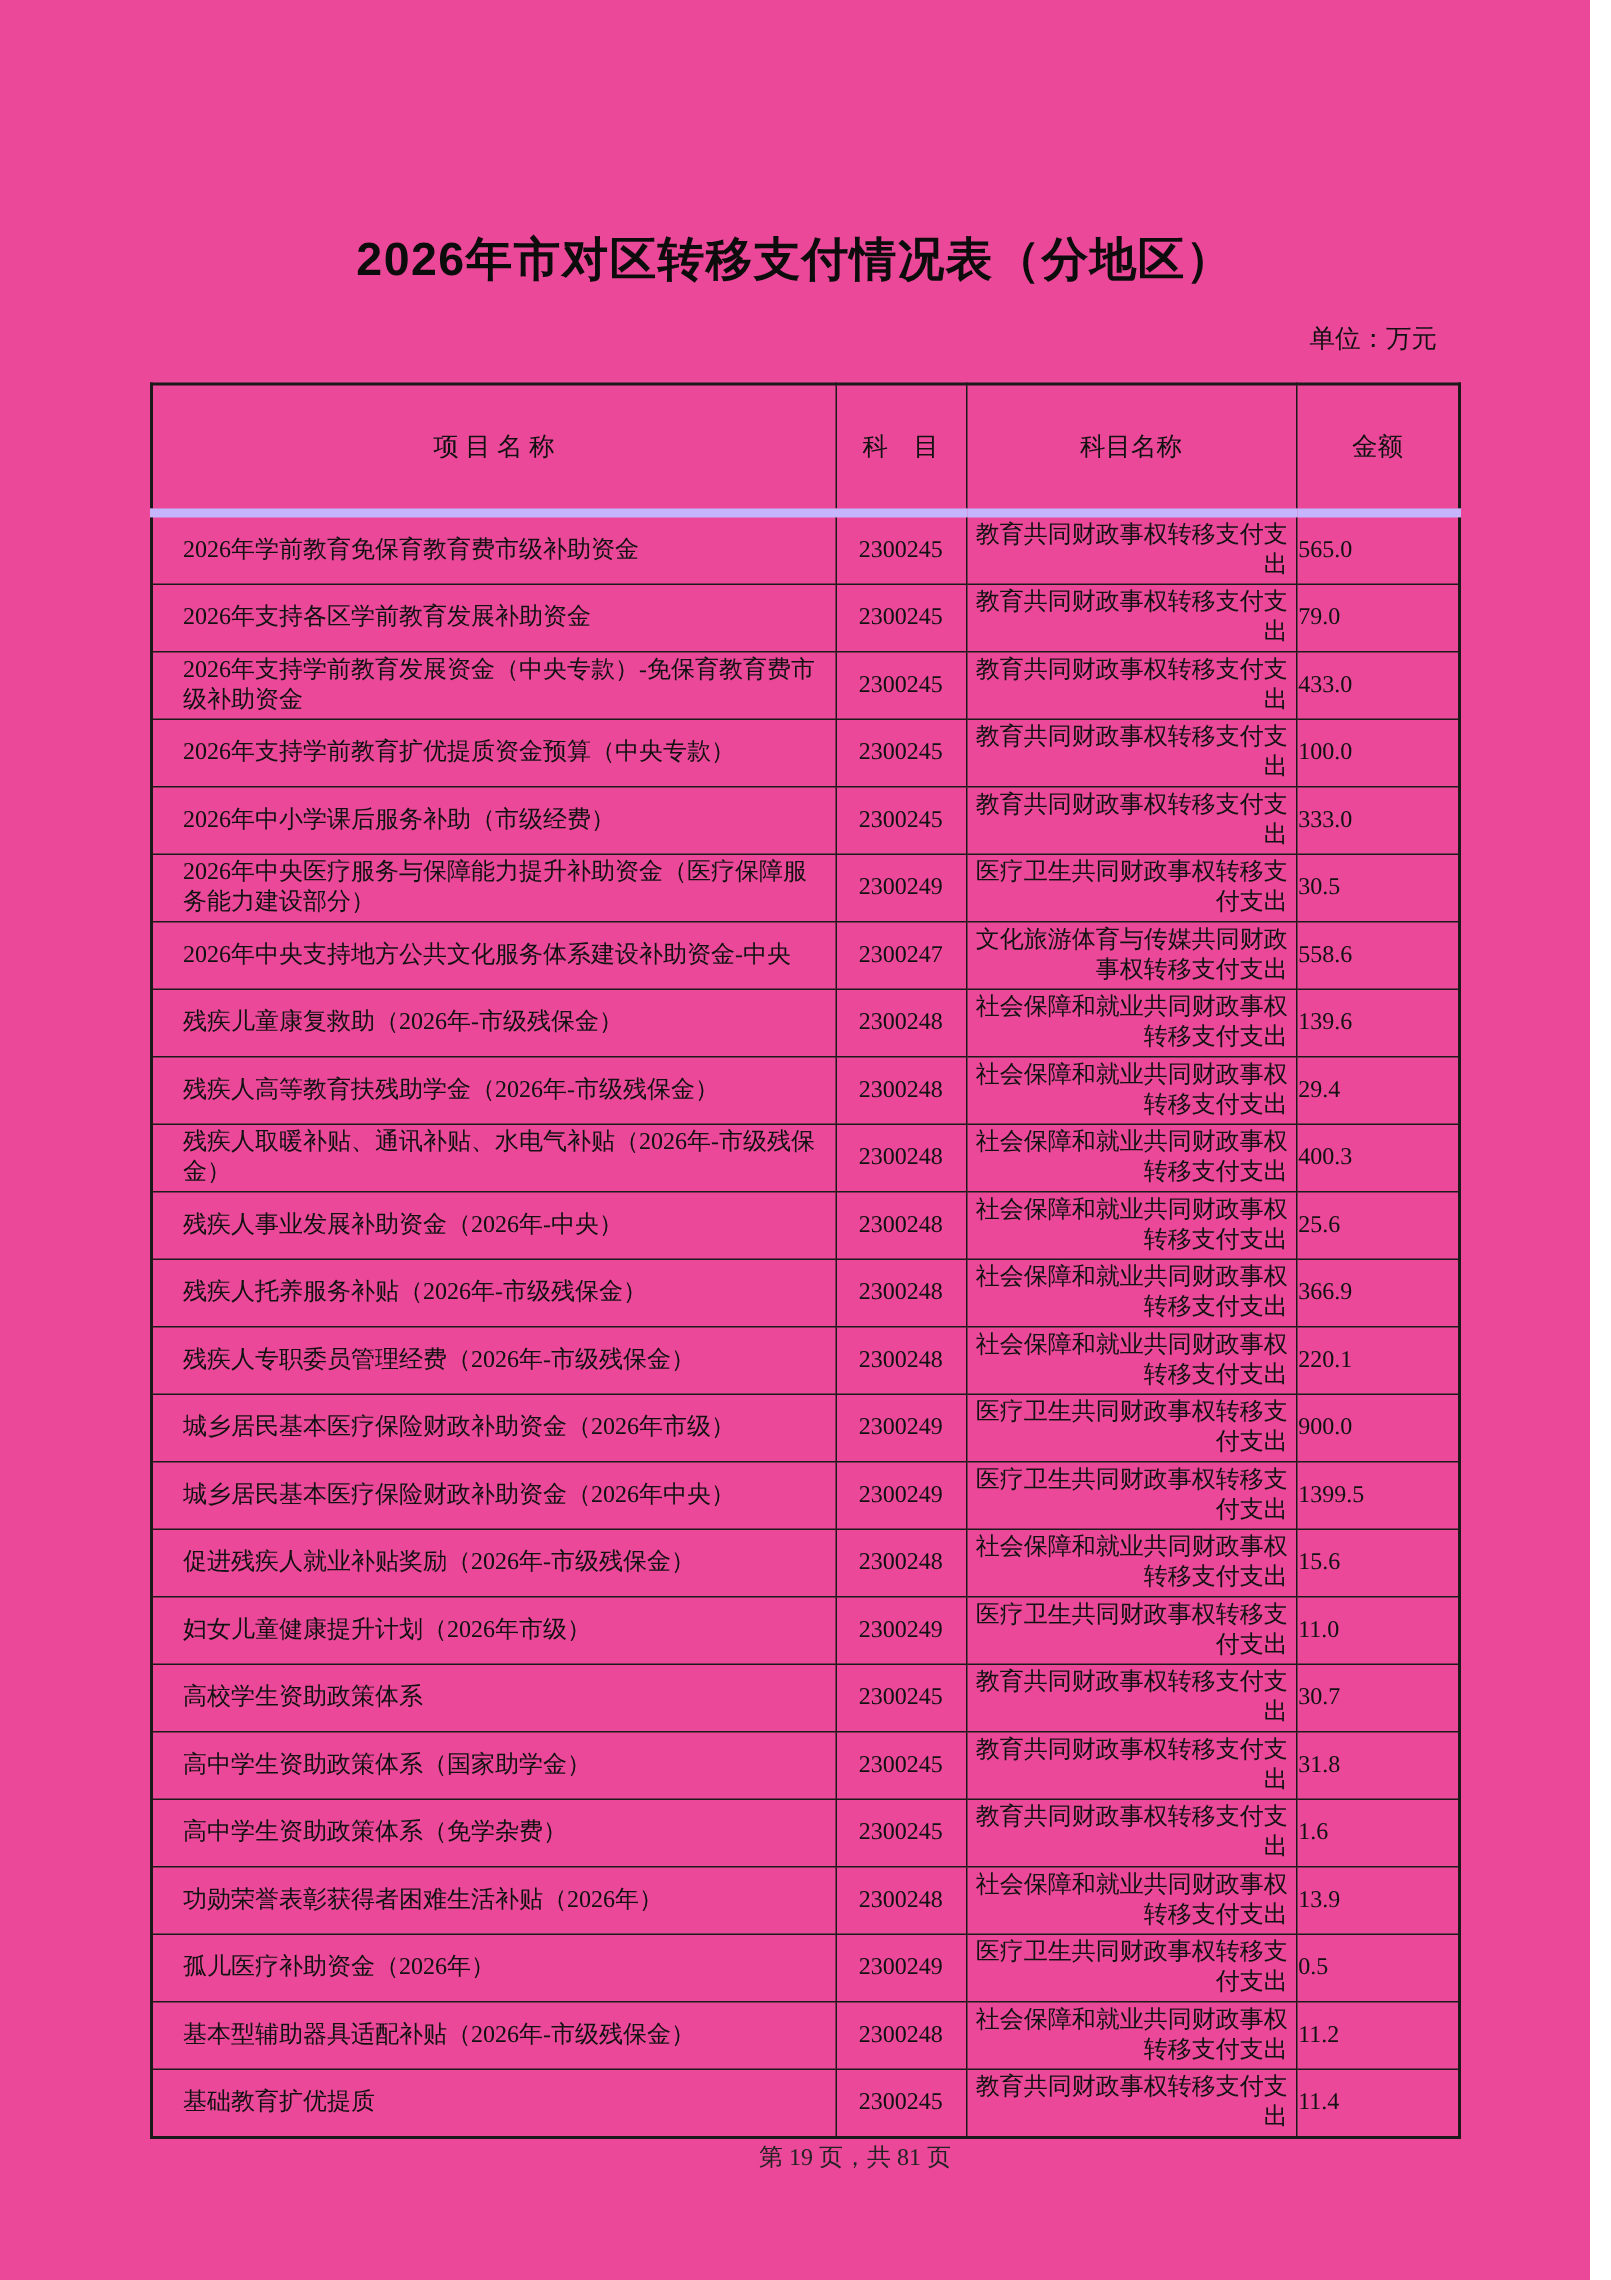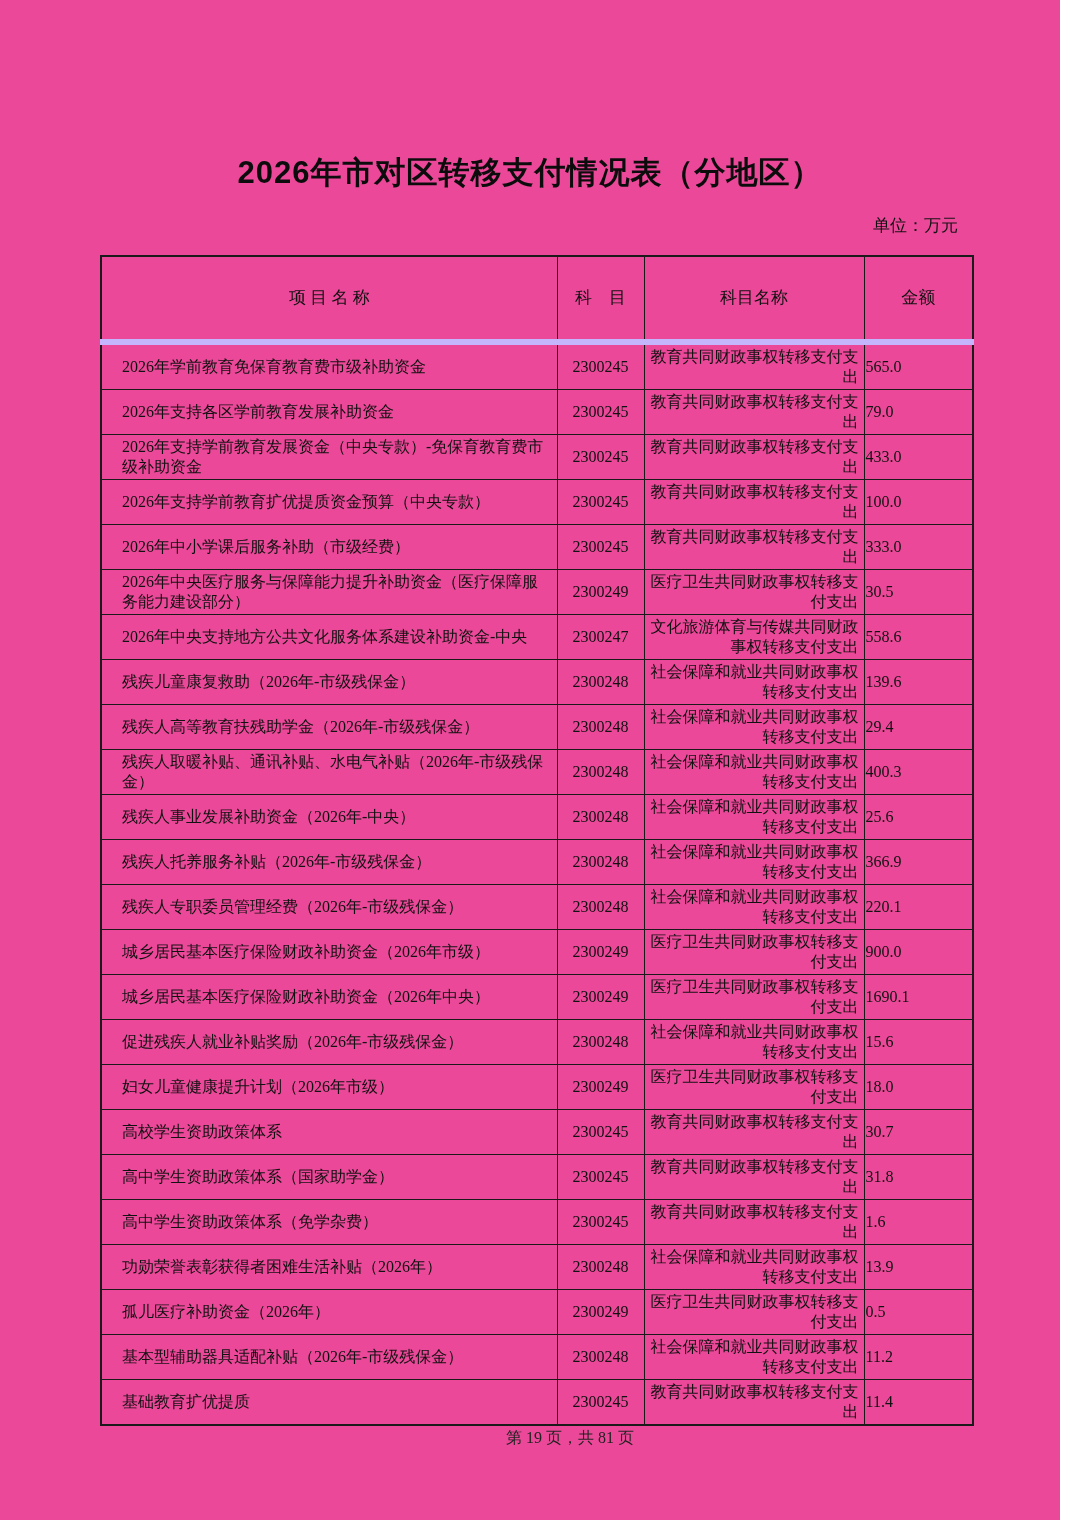--- a/index.html
+++ b/index.html
@@ -202,33 +202,33 @@
         <tr>
     <td class="c-name">城乡居民基本医疗保险财政补助资金（2026年市级）</td>
     <td class="c-code">2300249</td>
     <td class="c-subj">医疗卫生共同财政事权转移支付支出</td>
     <td class="c-amt">900.0</td>
   </tr>
         <tr>
     <td class="c-name">城乡居民基本医疗保险财政补助资金（2026年中央）</td>
     <td class="c-code">2300249</td>
     <td class="c-subj">医疗卫生共同财政事权转移支付支出</td>
-    <td class="c-amt">1690.1</td>
+    <td class="c-amt">1399.5</td>
   </tr>
         <tr>
     <td class="c-name">促进残疾人就业补贴奖励（2026年-市级残保金）</td>
     <td class="c-code">2300248</td>
     <td class="c-subj">社会保障和就业共同财政事权转移支付支出</td>
     <td class="c-amt">15.6</td>
   </tr>
         <tr>
     <td class="c-name">妇女儿童健康提升计划（2026年市级）</td>
     <td class="c-code">2300249</td>
     <td class="c-subj">医疗卫生共同财政事权转移支付支出</td>
-    <td class="c-amt">18.0</td>
+    <td class="c-amt">11.0</td>
   </tr>
         <tr>
     <td class="c-name">高校学生资助政策体系</td>
     <td class="c-code">2300245</td>
     <td class="c-subj">教育共同财政事权转移支付支出</td>
     <td class="c-amt">30.7</td>
   </tr>
         <tr>
     <td class="c-name">高中学生资助政策体系（国家助学金）</td>
     <td class="c-code">2300245</td>

